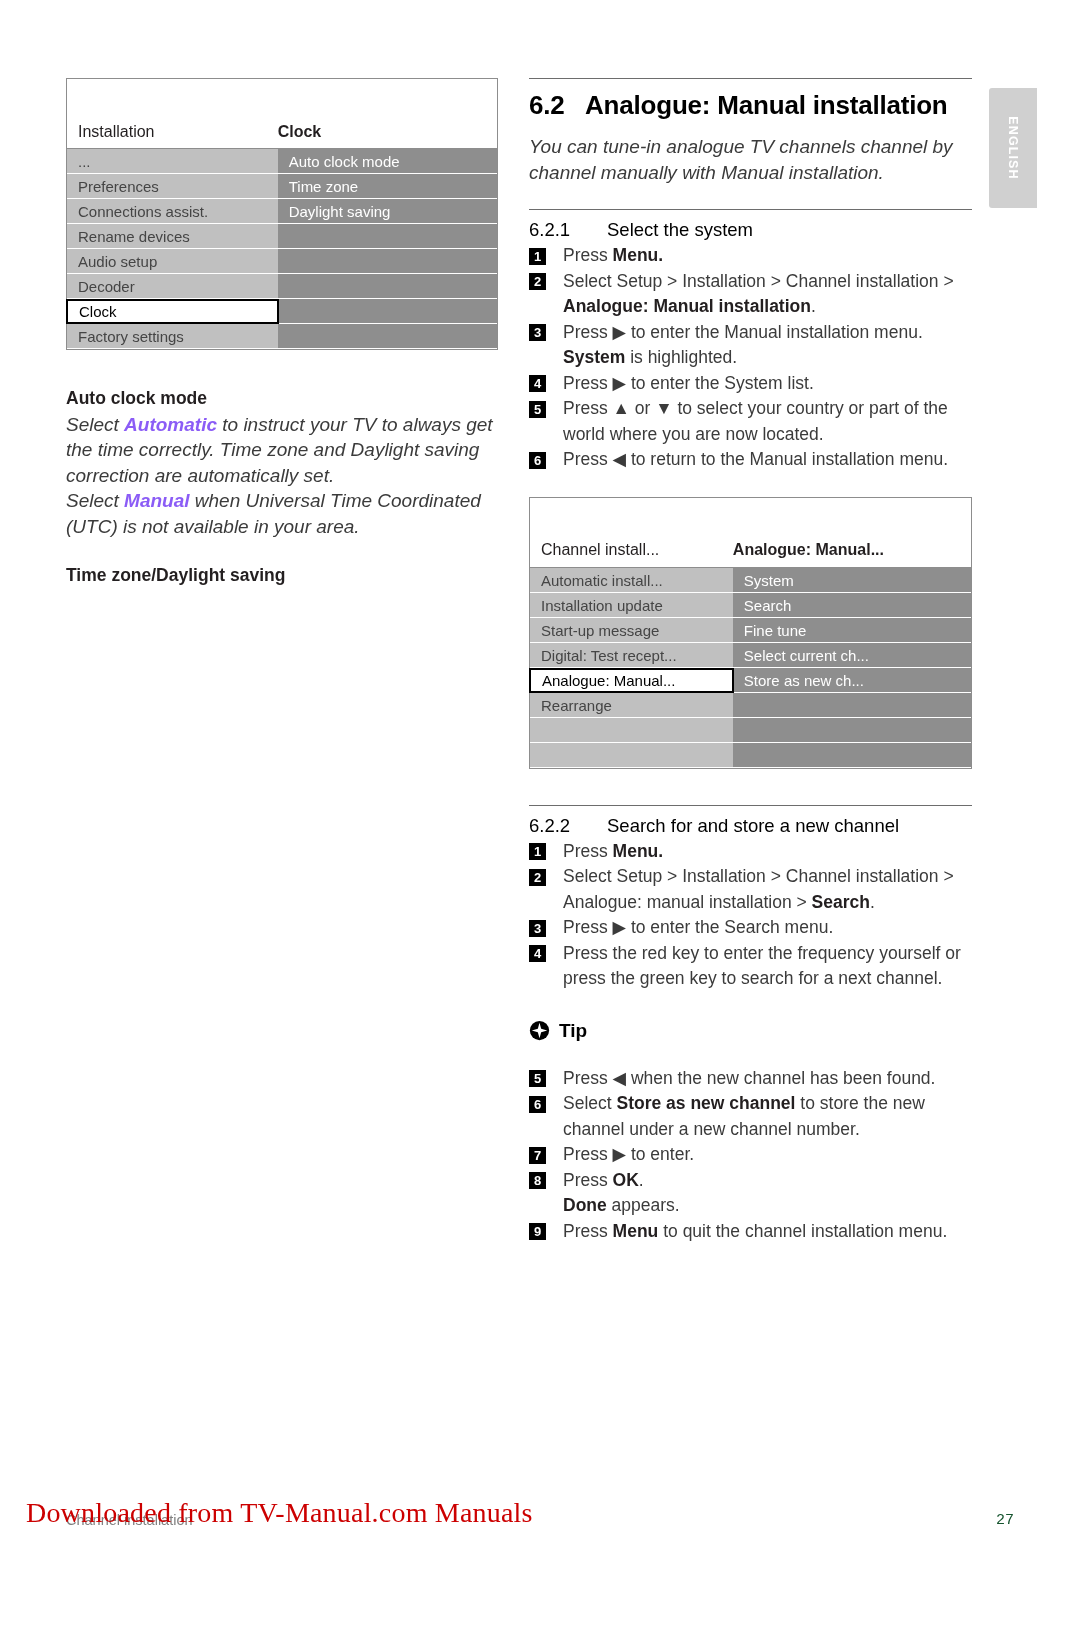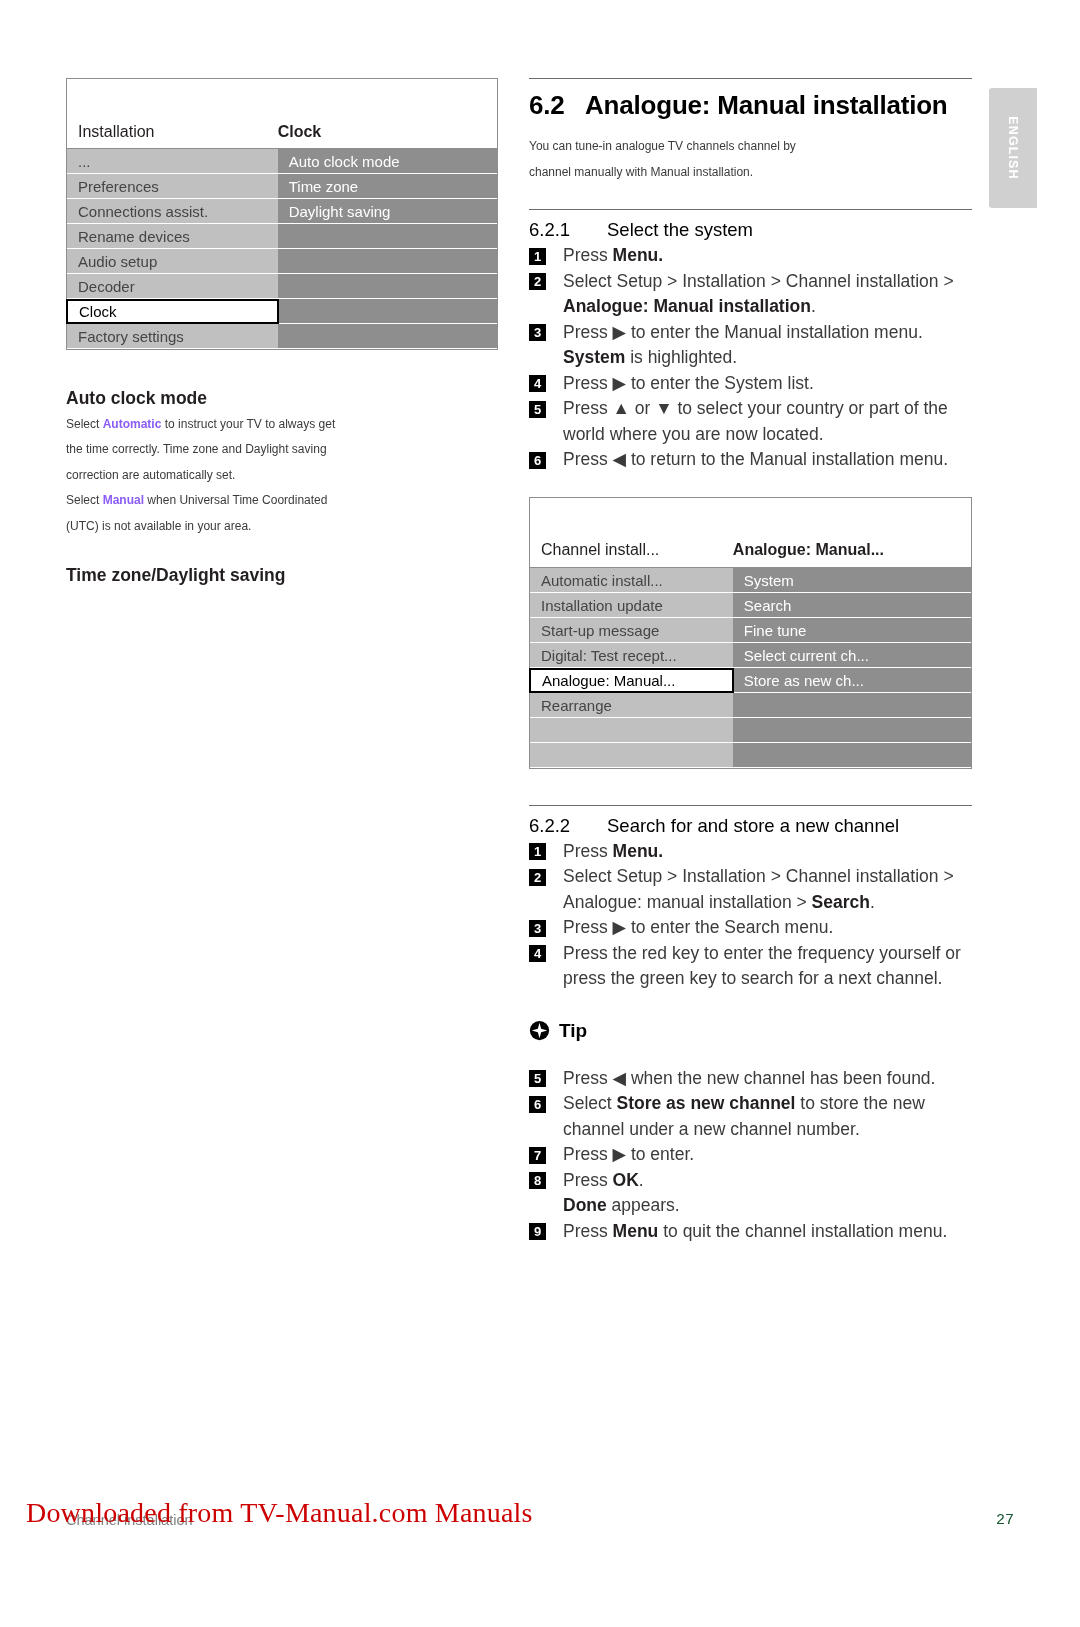--- a/index.html
+++ b/index.html
@@ -132,24 +132,25 @@
     margin-right: -1px;
   }
 
   
   .tvmenu.menu2 .hdr .h-left { width: 46%; }
   .tvmenu.menu2 .colpane.left { width: 46%; }
 
   
   .body-txt {
     font-family: "Liberation Sans", sans-serif;
-    font-size: 12px;
+    font-size: 19px;
     line-height: 25.5px;
     color: #3b3b3b;
     font-weight: 300;
+    font-style: italic;
   }
   .body-txt b, .body-txt strong { color: #8b5cf6; font-weight: bold; }
   .sub-head {
     font-family: "Liberation Sans", sans-serif;
     font-size: 17.5px;
     line-height: 25.5px;
     font-weight: bold;
     color: #231f20;
   }
   .rule {

